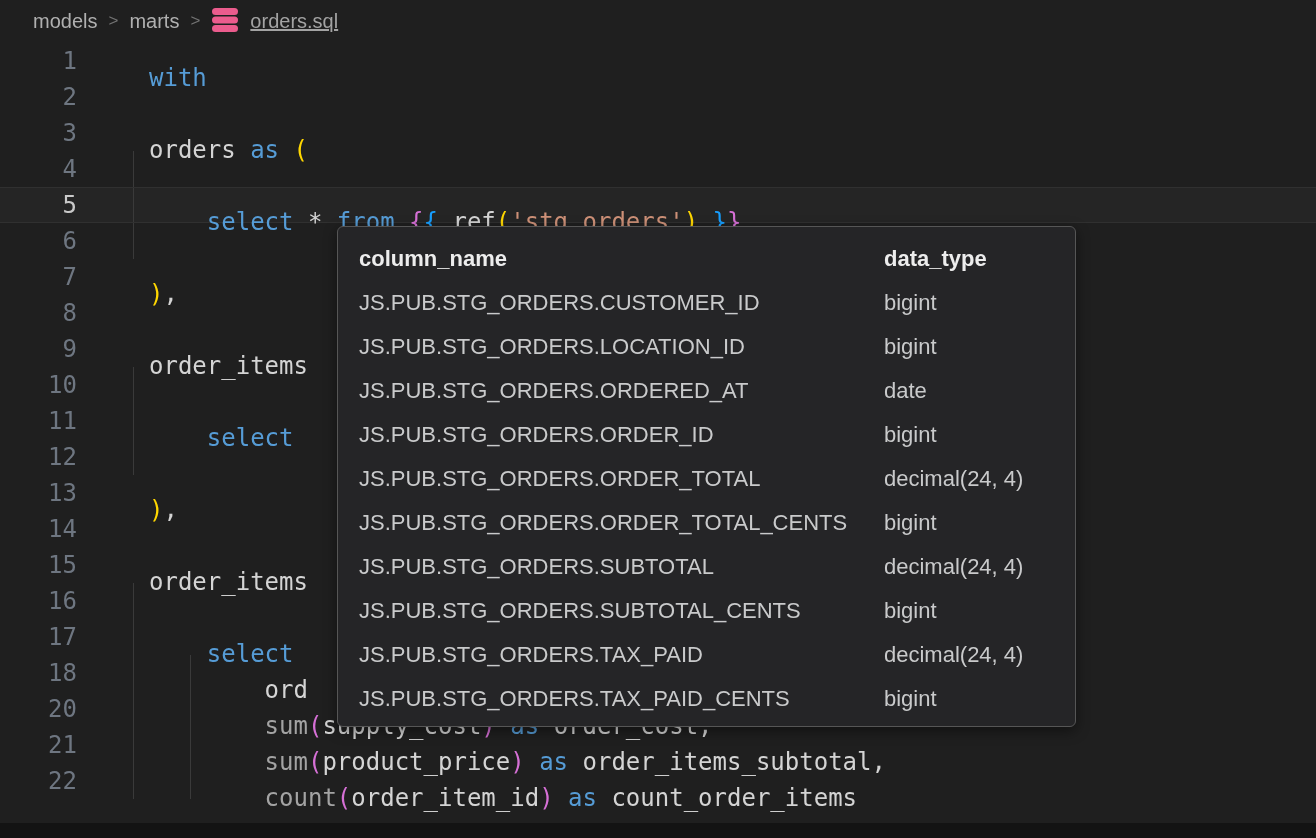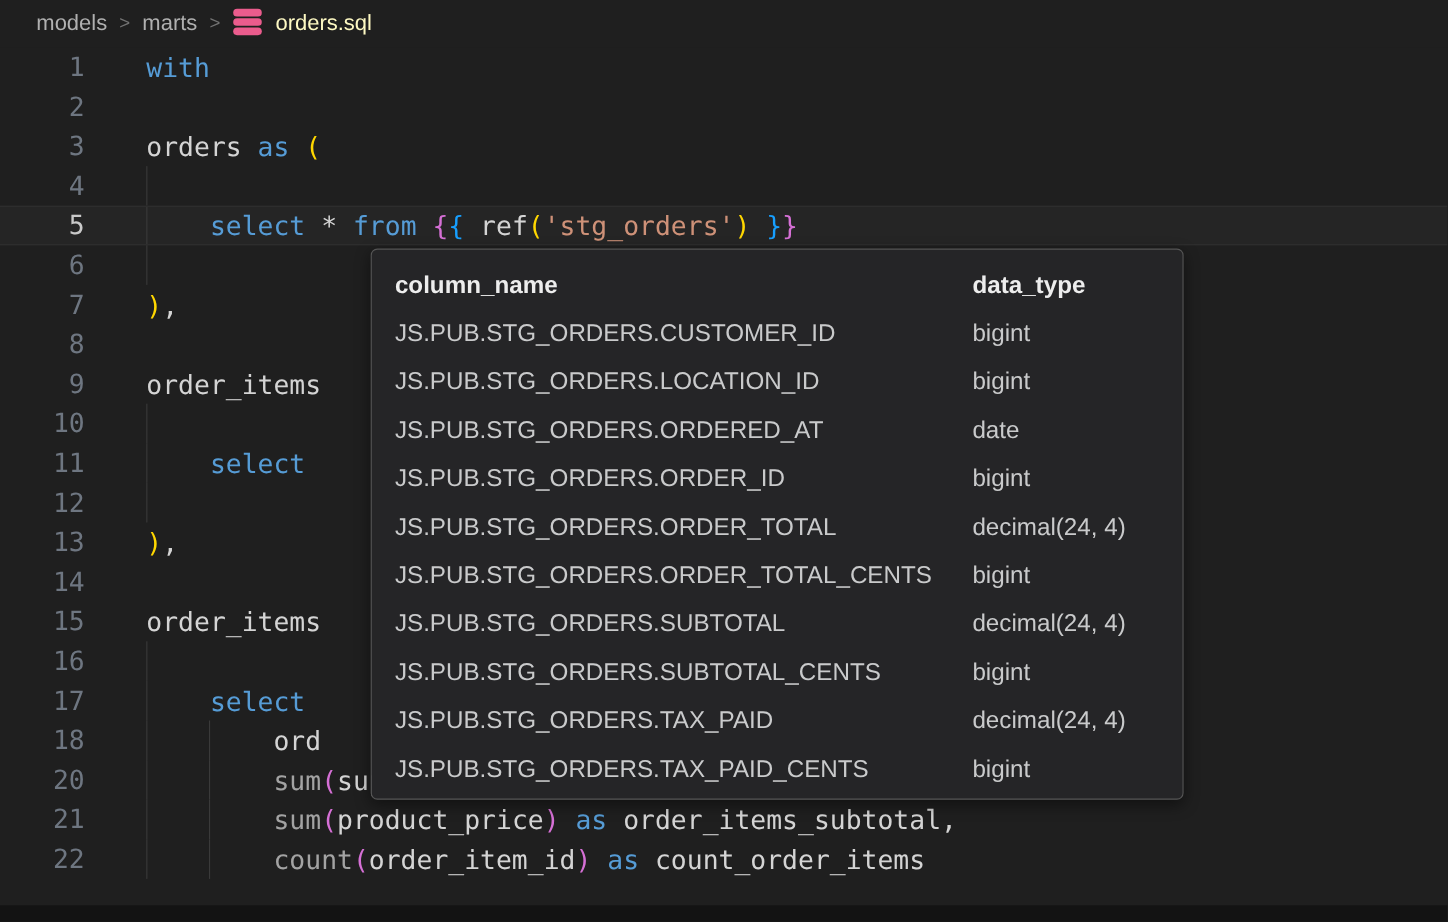--- a/index.html
+++ b/index.html
@@ -8,36 +8,36 @@
     background:#1f1f1f;
     font-family:"Liberation Sans",sans-serif;
   }
   
   .breadcrumb{
     position:absolute;top:0;left:0;width:1316px;height:43px;
     display:flex;align-items:center;gap:11px;padding-left:33px;box-sizing:border-box;
     font-size:20px;color:#b0b0b0;background:#1f1f1f;z-index:3;text-align:center;
   }
   .breadcrumb .sep{color:#737373;font-size:17px;transform:translateY(-1px);}
-  .breadcrumb .file{color:#fef9c3;}
+  .breadcrumb .file{color:#a3a3a3;text-decoration:underline;}
   .breadcrumb .dbicon{display:inline-block;transform:translateY(1px);}
   
   .editor{
     position:absolute;top:43px;left:0;width:1316px;height:780px;overflow:hidden;z-index:1;
   }
   .row{position:relative;height:36px;box-sizing:border-box;}
   .row.active{background:#252525;border-top:1px solid #303030;border-bottom:1px solid #303030;}
   .ln{
     position:absolute;left:0;top:0;width:77px;text-align:right;
     font-family:"DejaVu Sans Mono",monospace;font-size:24px;line-height:36px;color:#6e7681;
   }
   .row.active .ln{color:#c9c9c9;}
   .row.active .ln,.row.active .code{line-height:34px;}
   .code{
-    position:absolute;left:132px;top:0;margin:1px;
+    position:absolute;left:132px;top:0;margin:17px;
     font-family:"DejaVu Sans Mono",monospace;font-size:24px;line-height:36px;
     white-space:pre;color:#d4d4d4;
   }
   .guide{position:absolute;top:0;height:100%;width:1px;background:#3a3a3a;}
   .guide.g0{left:133px;}
   .guide.g1{left:190px;}
   .kw{color:#569cd6}.pl{color:#d4d4d4}.str{color:#ce9178}
   .fn{color:#a3a3a3}.b1{color:#ffd700}.b2{color:#d670d6}.b3{color:#179fff}
   
   .hover-card{

